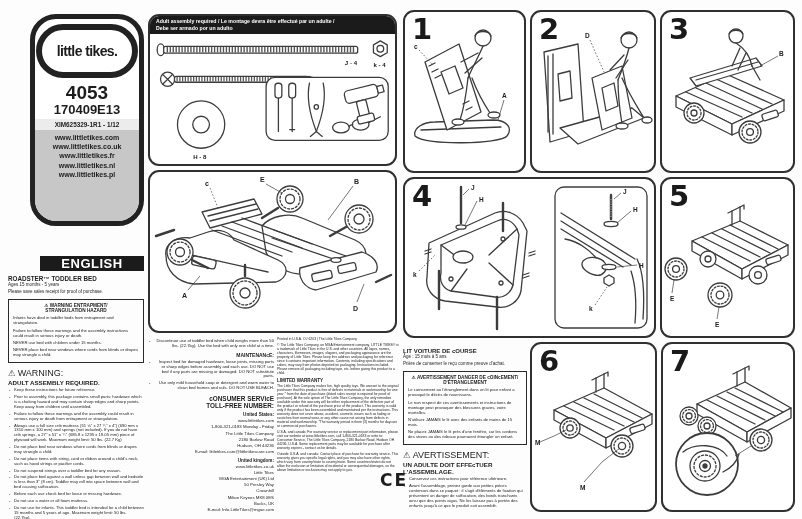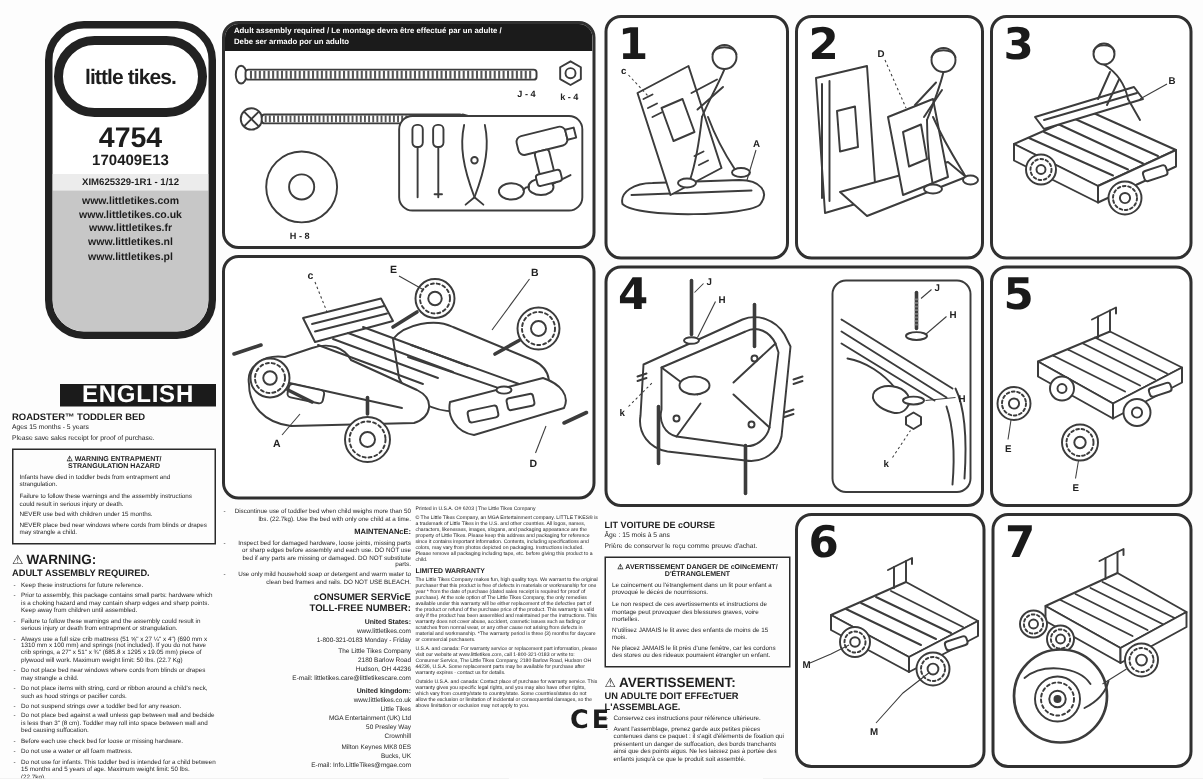--- a/index.html
+++ b/index.html
@@ -8,34 +8,34 @@
   .abs{position:absolute;box-sizing:border-box;}
   .panel{position:absolute;box-sizing:border-box;background:#fff;border:2.2px solid #303030;border-radius:11px;overflow:hidden;}
   .bar{background:#1b1b1b;color:#fff;font-weight:800;display:flex;align-items:center;justify-content:center;}
   
   .brand{left:30px;top:14px;width:114px;height:212px;border:5px solid #222;border-radius:26px;
          background:#fff;display:flex;flex-direction:column;overflow:hidden;}
   .logo-oval{margin:5px auto 2px;width:90px;height:42px;border:6px solid #222;border-radius:30px;
              display:flex;align-items:center;justify-content:center;background:#fff;}
   .logo-oval span{font-weight:800;font-size:14px;letter-spacing:-0.6px;}
   .models{text-align:center;font-weight:800;line-height:1.04;margin-top:3px;}
-  .m-lg{font-size:19px;} .m-md{font-size:10px;}
+  .m-lg{font-size:19px;} .m-md{font-size:13px;}
   .ref{font-size:6.4px;font-weight:700;text-align:center;background:#ececec;padding:2px 0;margin-top:3px;}
   .sites{flex:1;background:#c7c7c7;text-align:center;font-weight:800;font-size:7px;line-height:1.3;padding-top:3px;}
   
   .eng{left:8px;top:256px;width:136px;}
-  .langbar{height:15px;font-size:16px;letter-spacing:.5px;margin-left:32px;}
+  .langbar{height:15px;font-size:13px;letter-spacing:.5px;margin-left:32px;}
   .ptitle{font-size:6.3px;font-weight:800;margin-top:4px;}
   .tiny{font-size:4.5px;line-height:1.2;}
   .wbox{border:1.4px solid #2a2a2a;padding:3px 4px 4px;margin-top:4px;}
   .wbox-title{font-size:4.7px;font-weight:800;text-align:center;line-height:1.2;}
   .wbox p{margin:2.4px 0 0;font-size:4.2px;line-height:1.18;}
   .warnhead{display:flex;align-items:center;gap:2px;margin-top:5px;}
   .warnhead .tri{font-size:8.5px;line-height:1;}
-  .warnhead .wt{font-size:9px;font-weight:700;}
+  .warnhead .wt{font-size:9px;font-weight:400;}
   .warnsub{font-size:6.2px;font-weight:800;margin-top:1px;}
   ul.blist{list-style:none;margin:2px 0 0;padding:0;font-size:4.2px;line-height:1.16;}
   ul.blist li{position:relative;padding-left:6px;margin-top:2px;}
   ul.blist li::before{content:"-";position:absolute;left:1px;top:0;}
   
   .hw{left:148px;top:14px;width:249px;height:152px;}
   .hw-head{padding:2px 6px;font-size:5.2px;line-height:1.3;font-weight:700;text-align:left;display:block;}
   .hw svg{position:absolute;left:0;top:18px;width:100%;height:calc(100% - 18px);}
   .diag{left:148px;top:170px;width:249px;height:163px;}
   .diag svg{width:100%;height:100%;}
@@ -67,21 +67,21 @@
 </head>
 <body>
 
 <div class="sheet">
 
   <div class="abs brand">
     <div class="logo-oval">
       <span>little tikes.</span>
     </div>
     <div class="models">
-      <div class="m-lg">4754</div>
+      <div class="m-lg">4053</div>
       <div class="m-md">170409E13</div>
     </div>
     <div class="ref">XIM625329-1R1 - 1/12</div>
     <div class="sites">
       <div>www.littletikes.com</div>
       <div>www.littletikes.co.uk</div>
       <div>www.littletikes.fr</div>
       <div>www.littletikes.nl</div>
       <div>www.littletikes.pl</div>
     </div>

